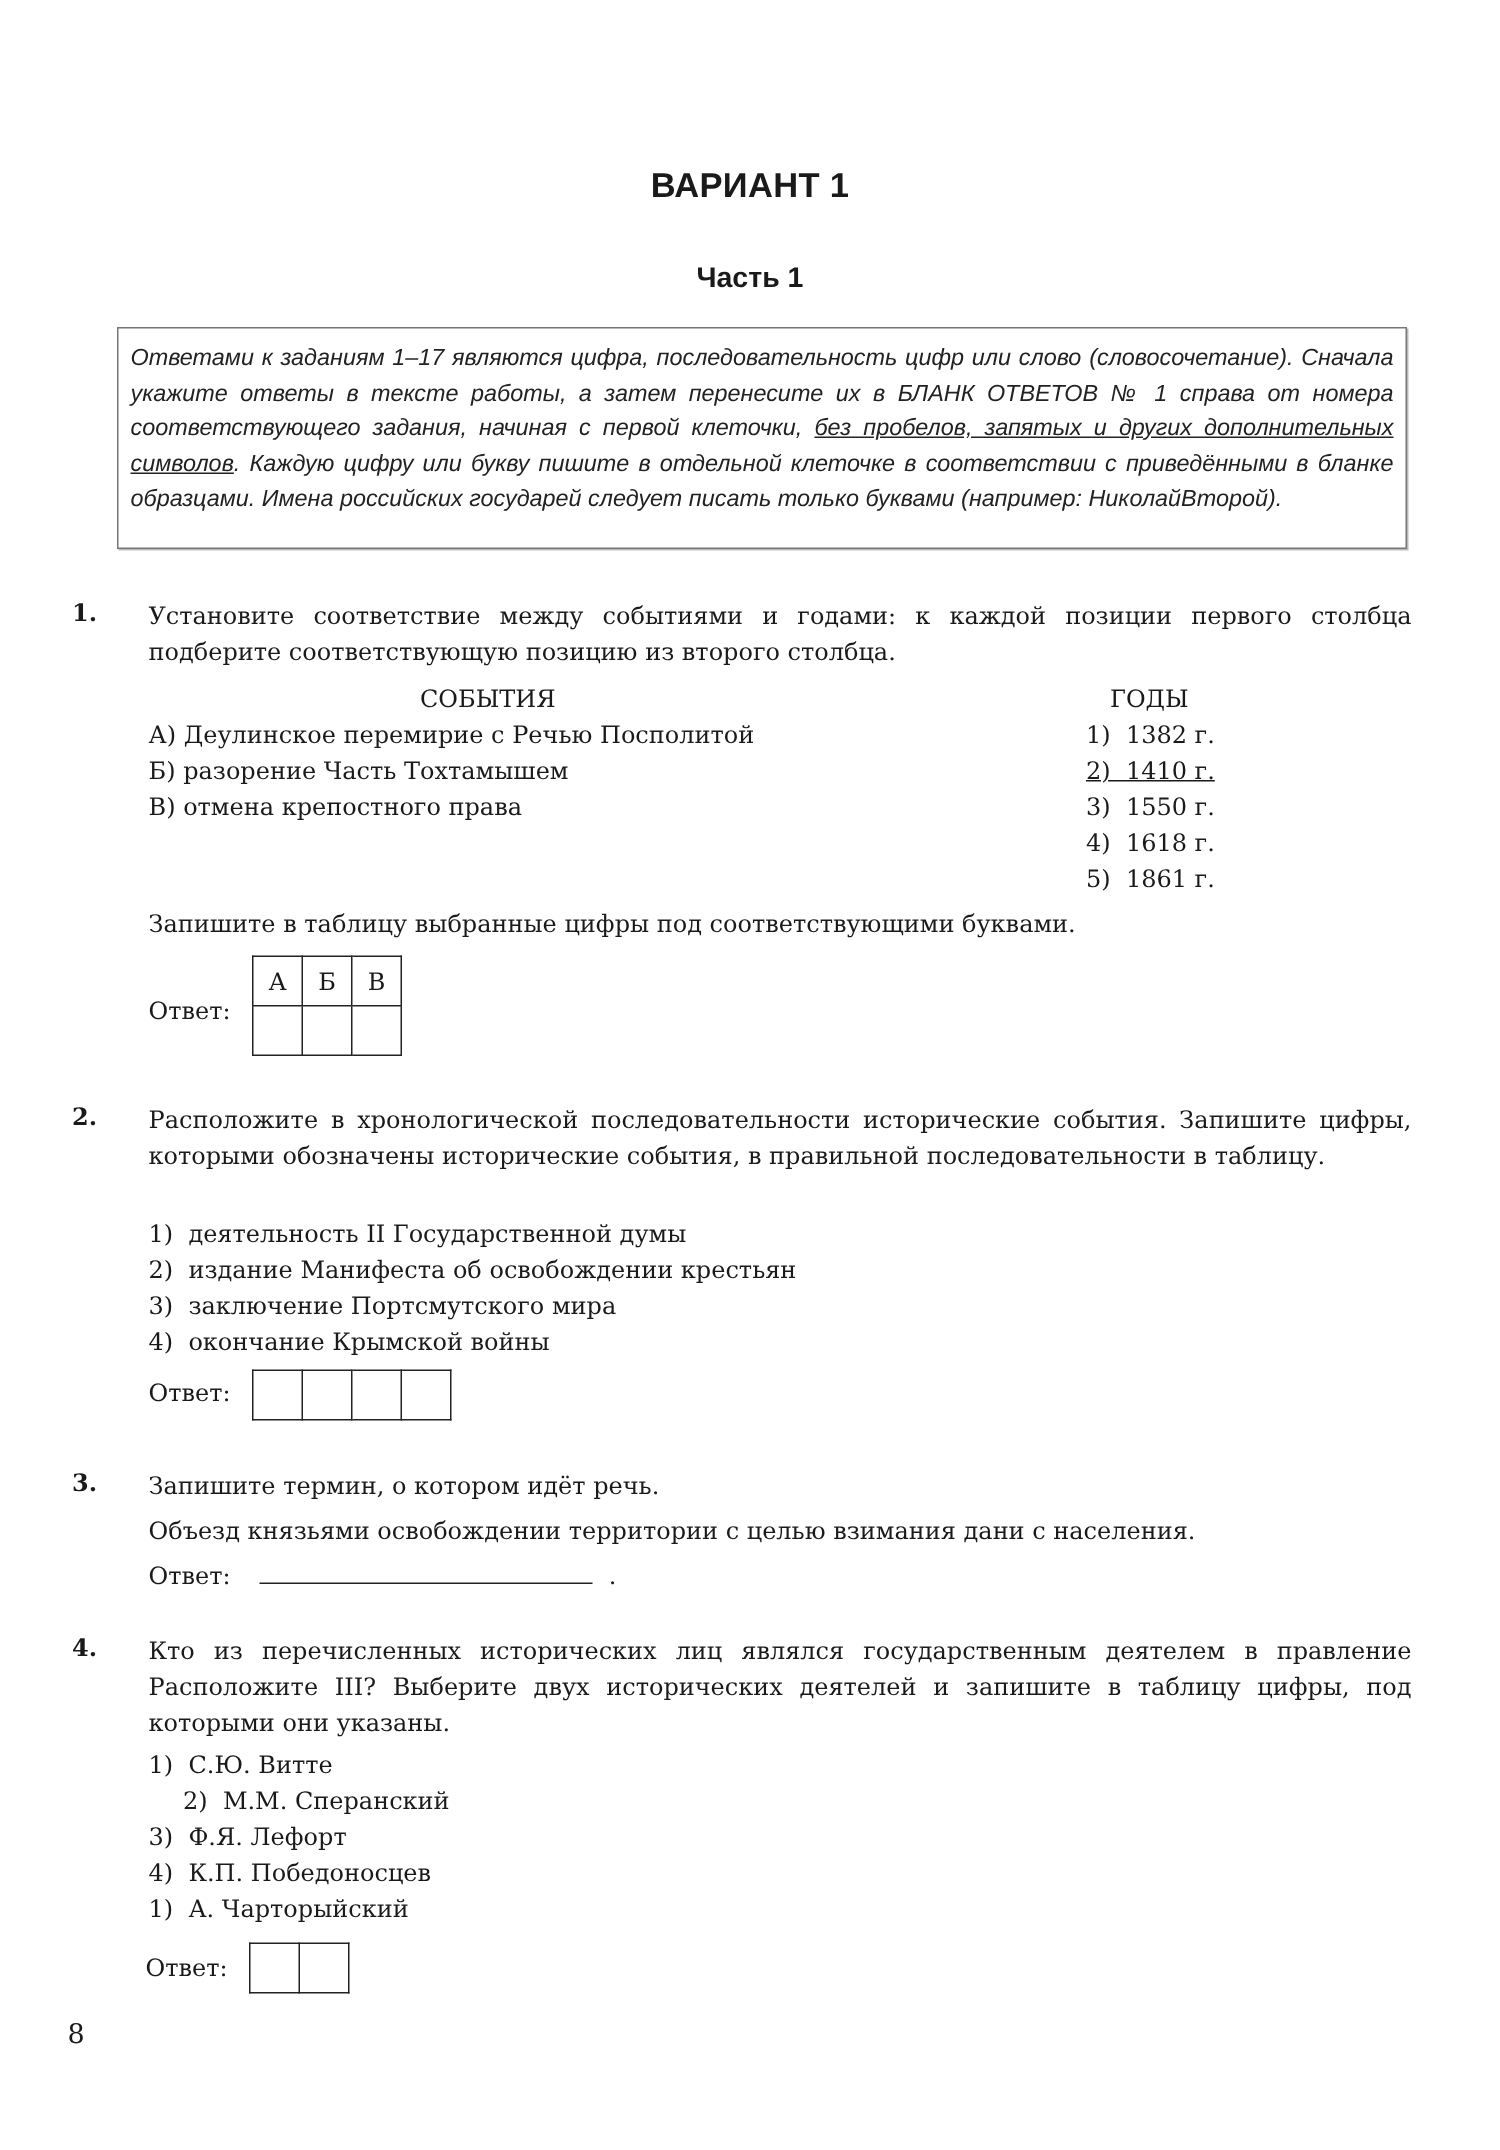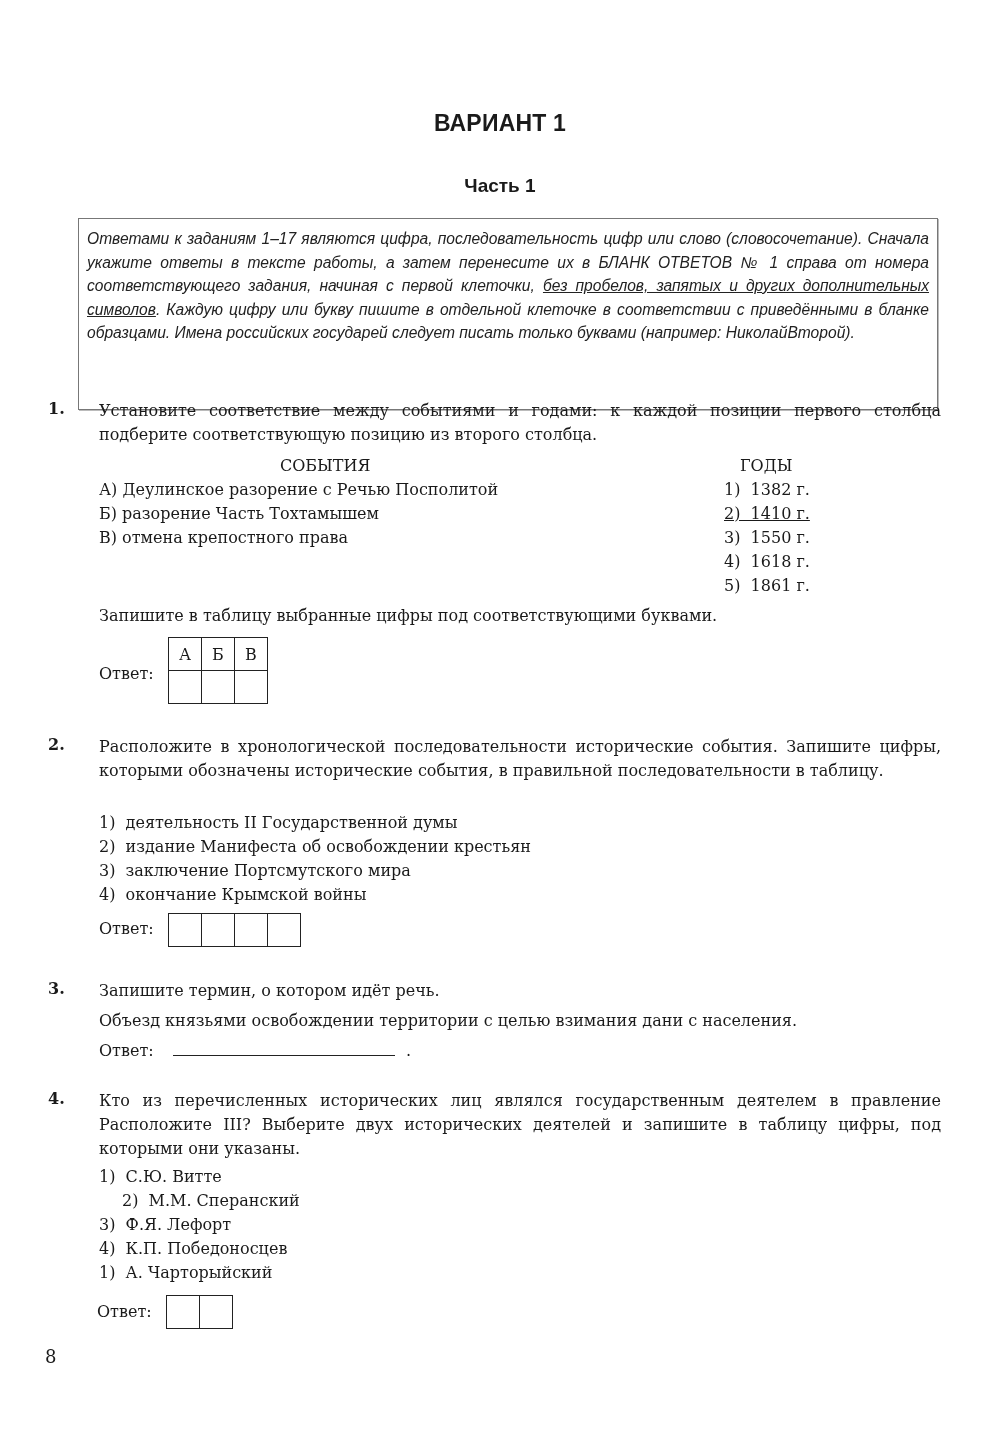--- a/index.html
+++ b/index.html
@@ -26,21 +26,21 @@
     }
     .subtitle {
       left: 0; width: 1000px; top: 175px;
       text-align: center;
       font-family: "Liberation Sans", sans-serif;
       font-weight: bold;
       font-size: 19px;
     }
     .instructions {
       left: 78px; top: 218px;
-      width: 860px; height: 192px;
+      width: 860px; height: 148px;
       border: 1px solid #777;
       box-shadow: 1px 1px 0 #bbb;
       box-sizing: border-box;
       padding: 8px 8px 0 8px;
       font-family: "Liberation Sans", sans-serif;
       font-style: italic;
       font-size: 15.6px;
       line-height: 23.5px;
       text-align: justify;
       text-align-last: left;
@@ -96,21 +96,21 @@
   <span>Ответами к заданиям 1–17 являются цифра, последовательность цифр или слово (словосочетание). Сначала укажите ответы в тексте работы, а затем перенесите их в БЛАНК ОТВЕТОВ № 1 справа от номера соответствующего задания, начиная с первой клеточки, </span><u>без пробелов, запятых и других дополнительных символов</u><span>. Каждую цифру или букву пишите в отдельной клеточке в соответствии с приведёнными в бланке образцами. Имена российских государей следует писать только буквами (например: НиколайВторой).</span>
 </div>
 
 <div>
   <div class="abs qnum" style="top:399px;">1.</div>
   <div class="abs qtext" style="top:399px;">Установите соответствие между событиями и годами: к каждой позиции первого столбца подберите соответствующую позицию из второго столбца.</div>
 
   <div class="abs line" style="left:280px; top:454px;">СОБЫТИЯ</div>
   <div class="abs line" style="left:740px; top:454px;">ГОДЫ</div>
 
-  <div class="abs line" style="left:99px; top:478px;">А) Деулинское разорение с Речью Посполитой</div>
+  <div class="abs line" style="left:99px; top:478px;">А) Деулинское перемирие с Речью Посполитой</div>
   <div class="abs line" style="left:99px; top:502px;">Б) разорение Часть Тохтамышем</div>
   <div class="abs line" style="left:99px; top:526px;">В) отмена крепостного права</div>
 
   <div class="abs line" style="left:724px; top:478px; white-space:pre;">1)  1382 г.</div>
   <div class="abs line" style="left:724px; top:502px; white-space:pre;text-decoration:underline;">2)  1410 г.</div>
   <div class="abs line" style="left:724px; top:526px; white-space:pre;">3)  1550 г.</div>
   <div class="abs line" style="left:724px; top:550px; white-space:pre;">4)  1618 г.</div>
   <div class="abs line" style="left:724px; top:574px; white-space:pre;">5)  1861 г.</div>
 
   <div class="abs line" style="left:99px; top:604px;">Запишите в таблицу выбранные цифры под соответствующими буквами.</div>

